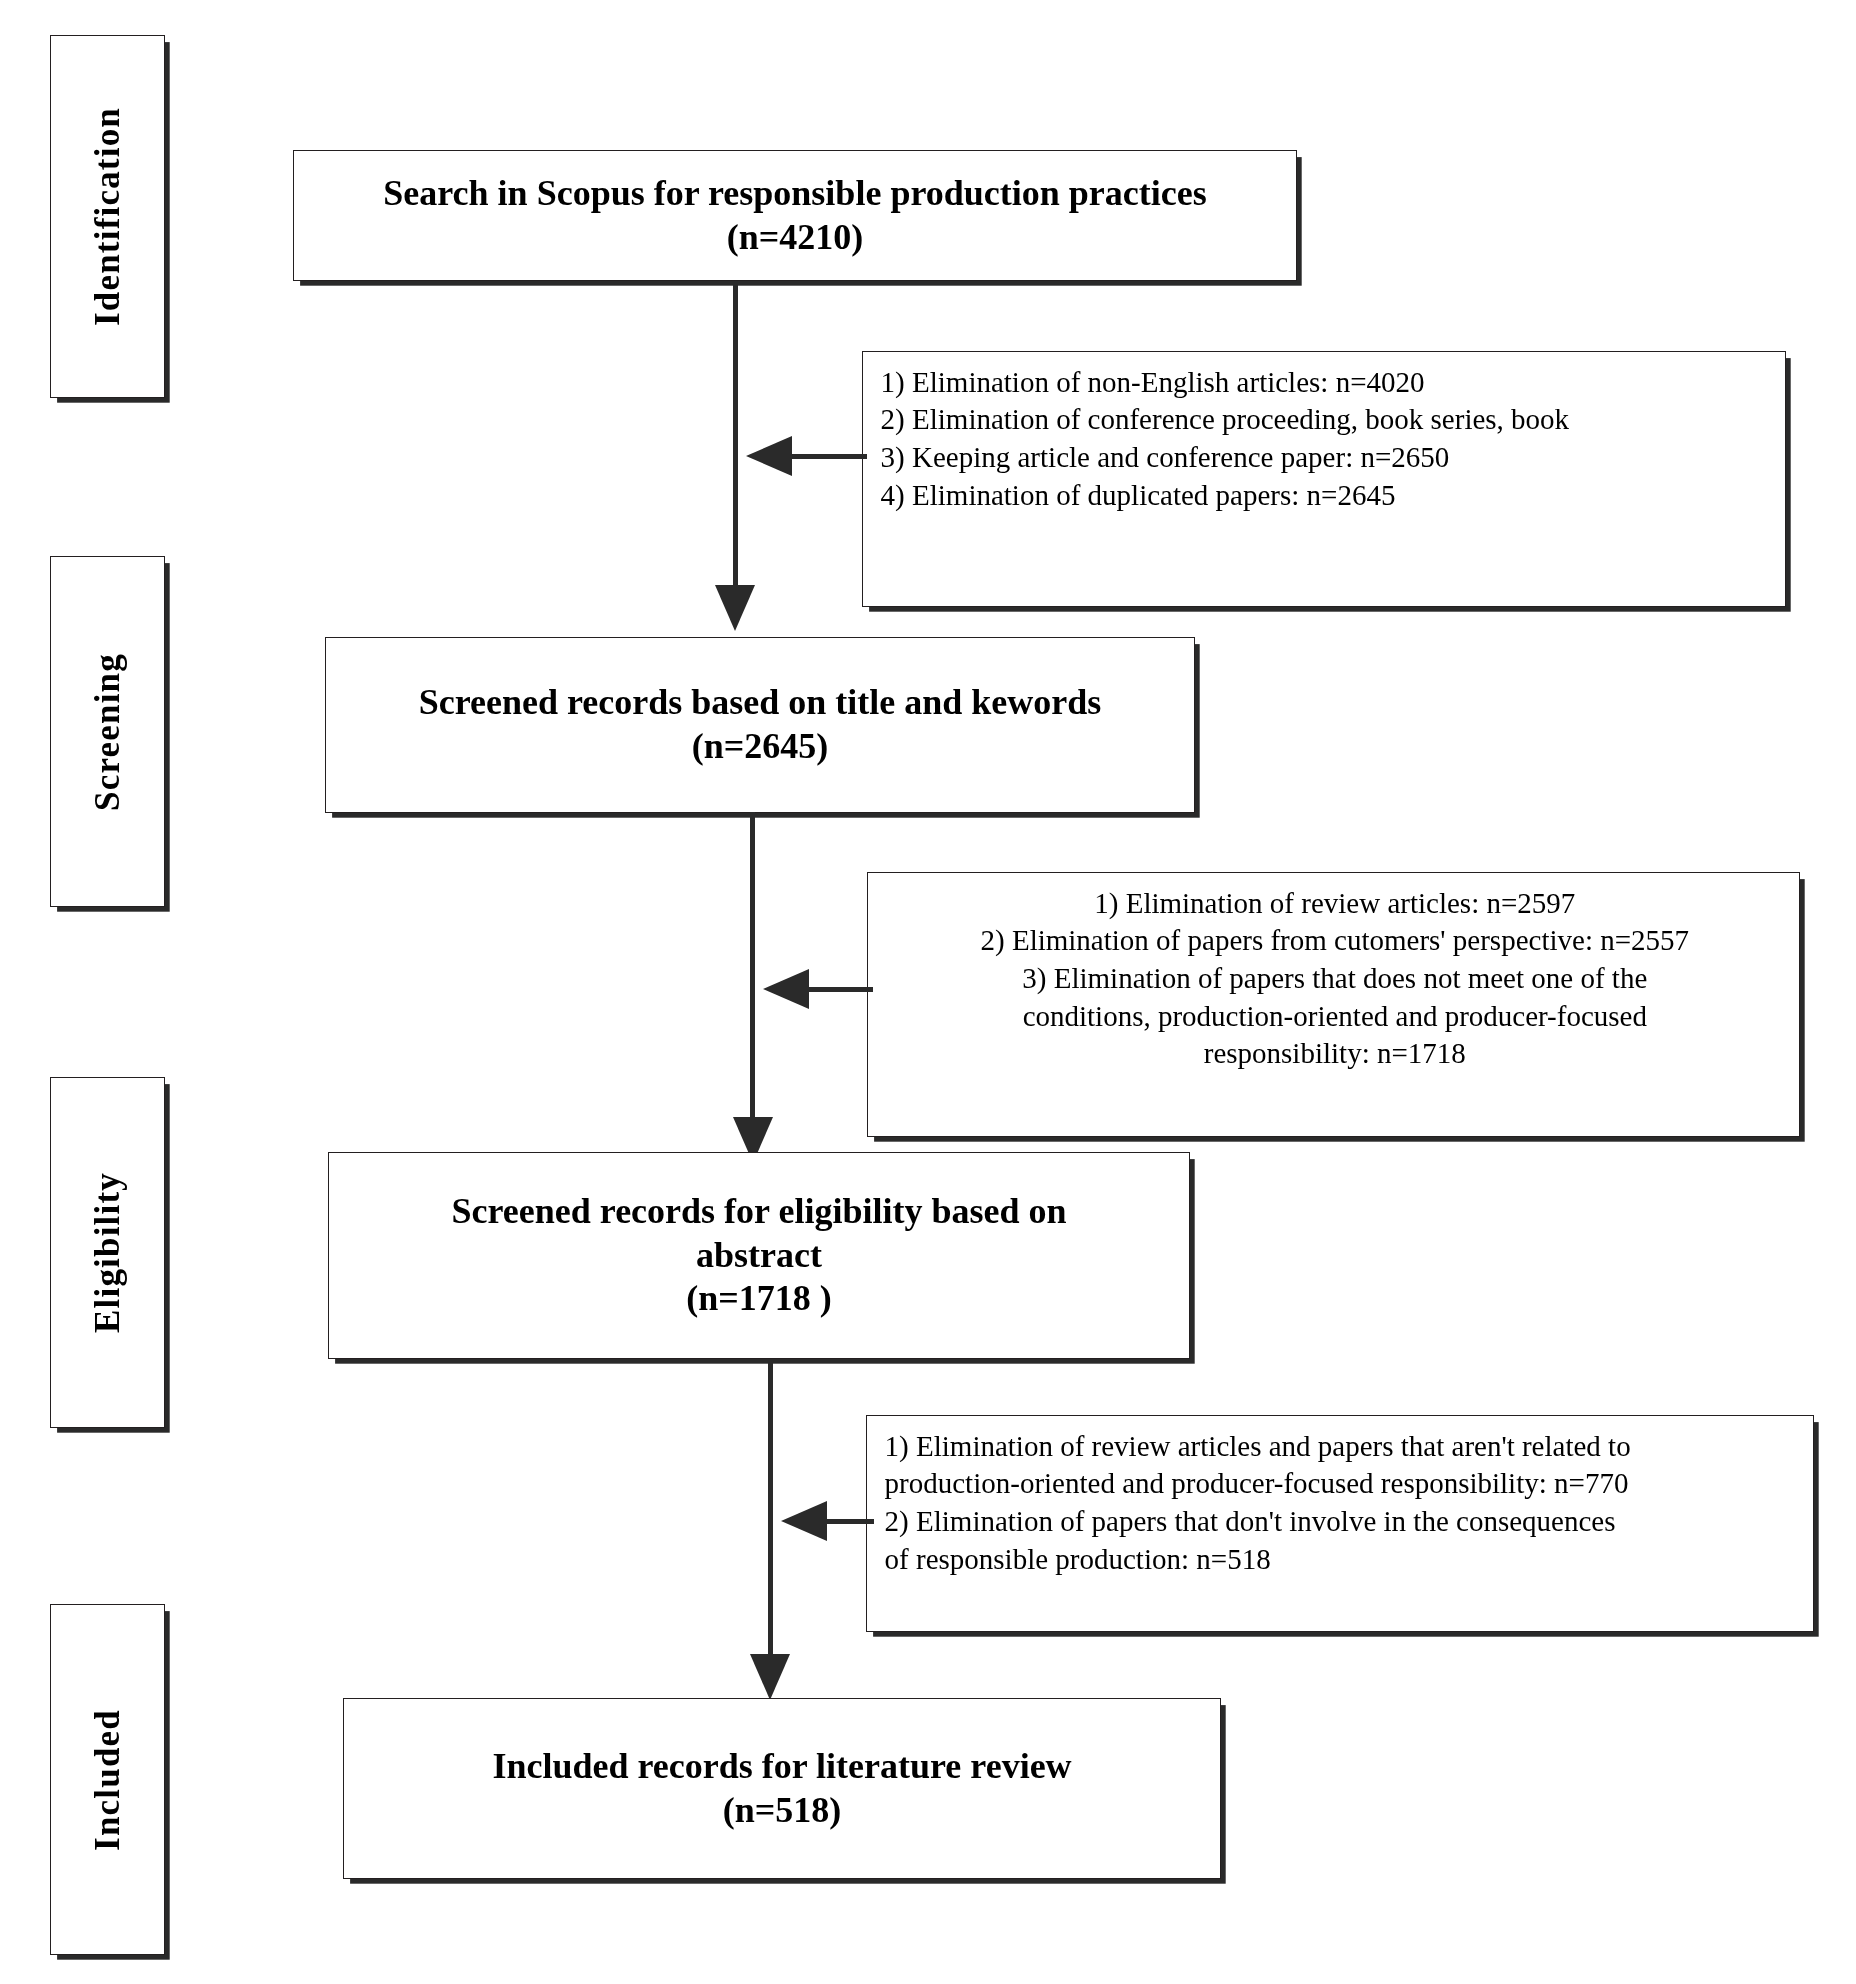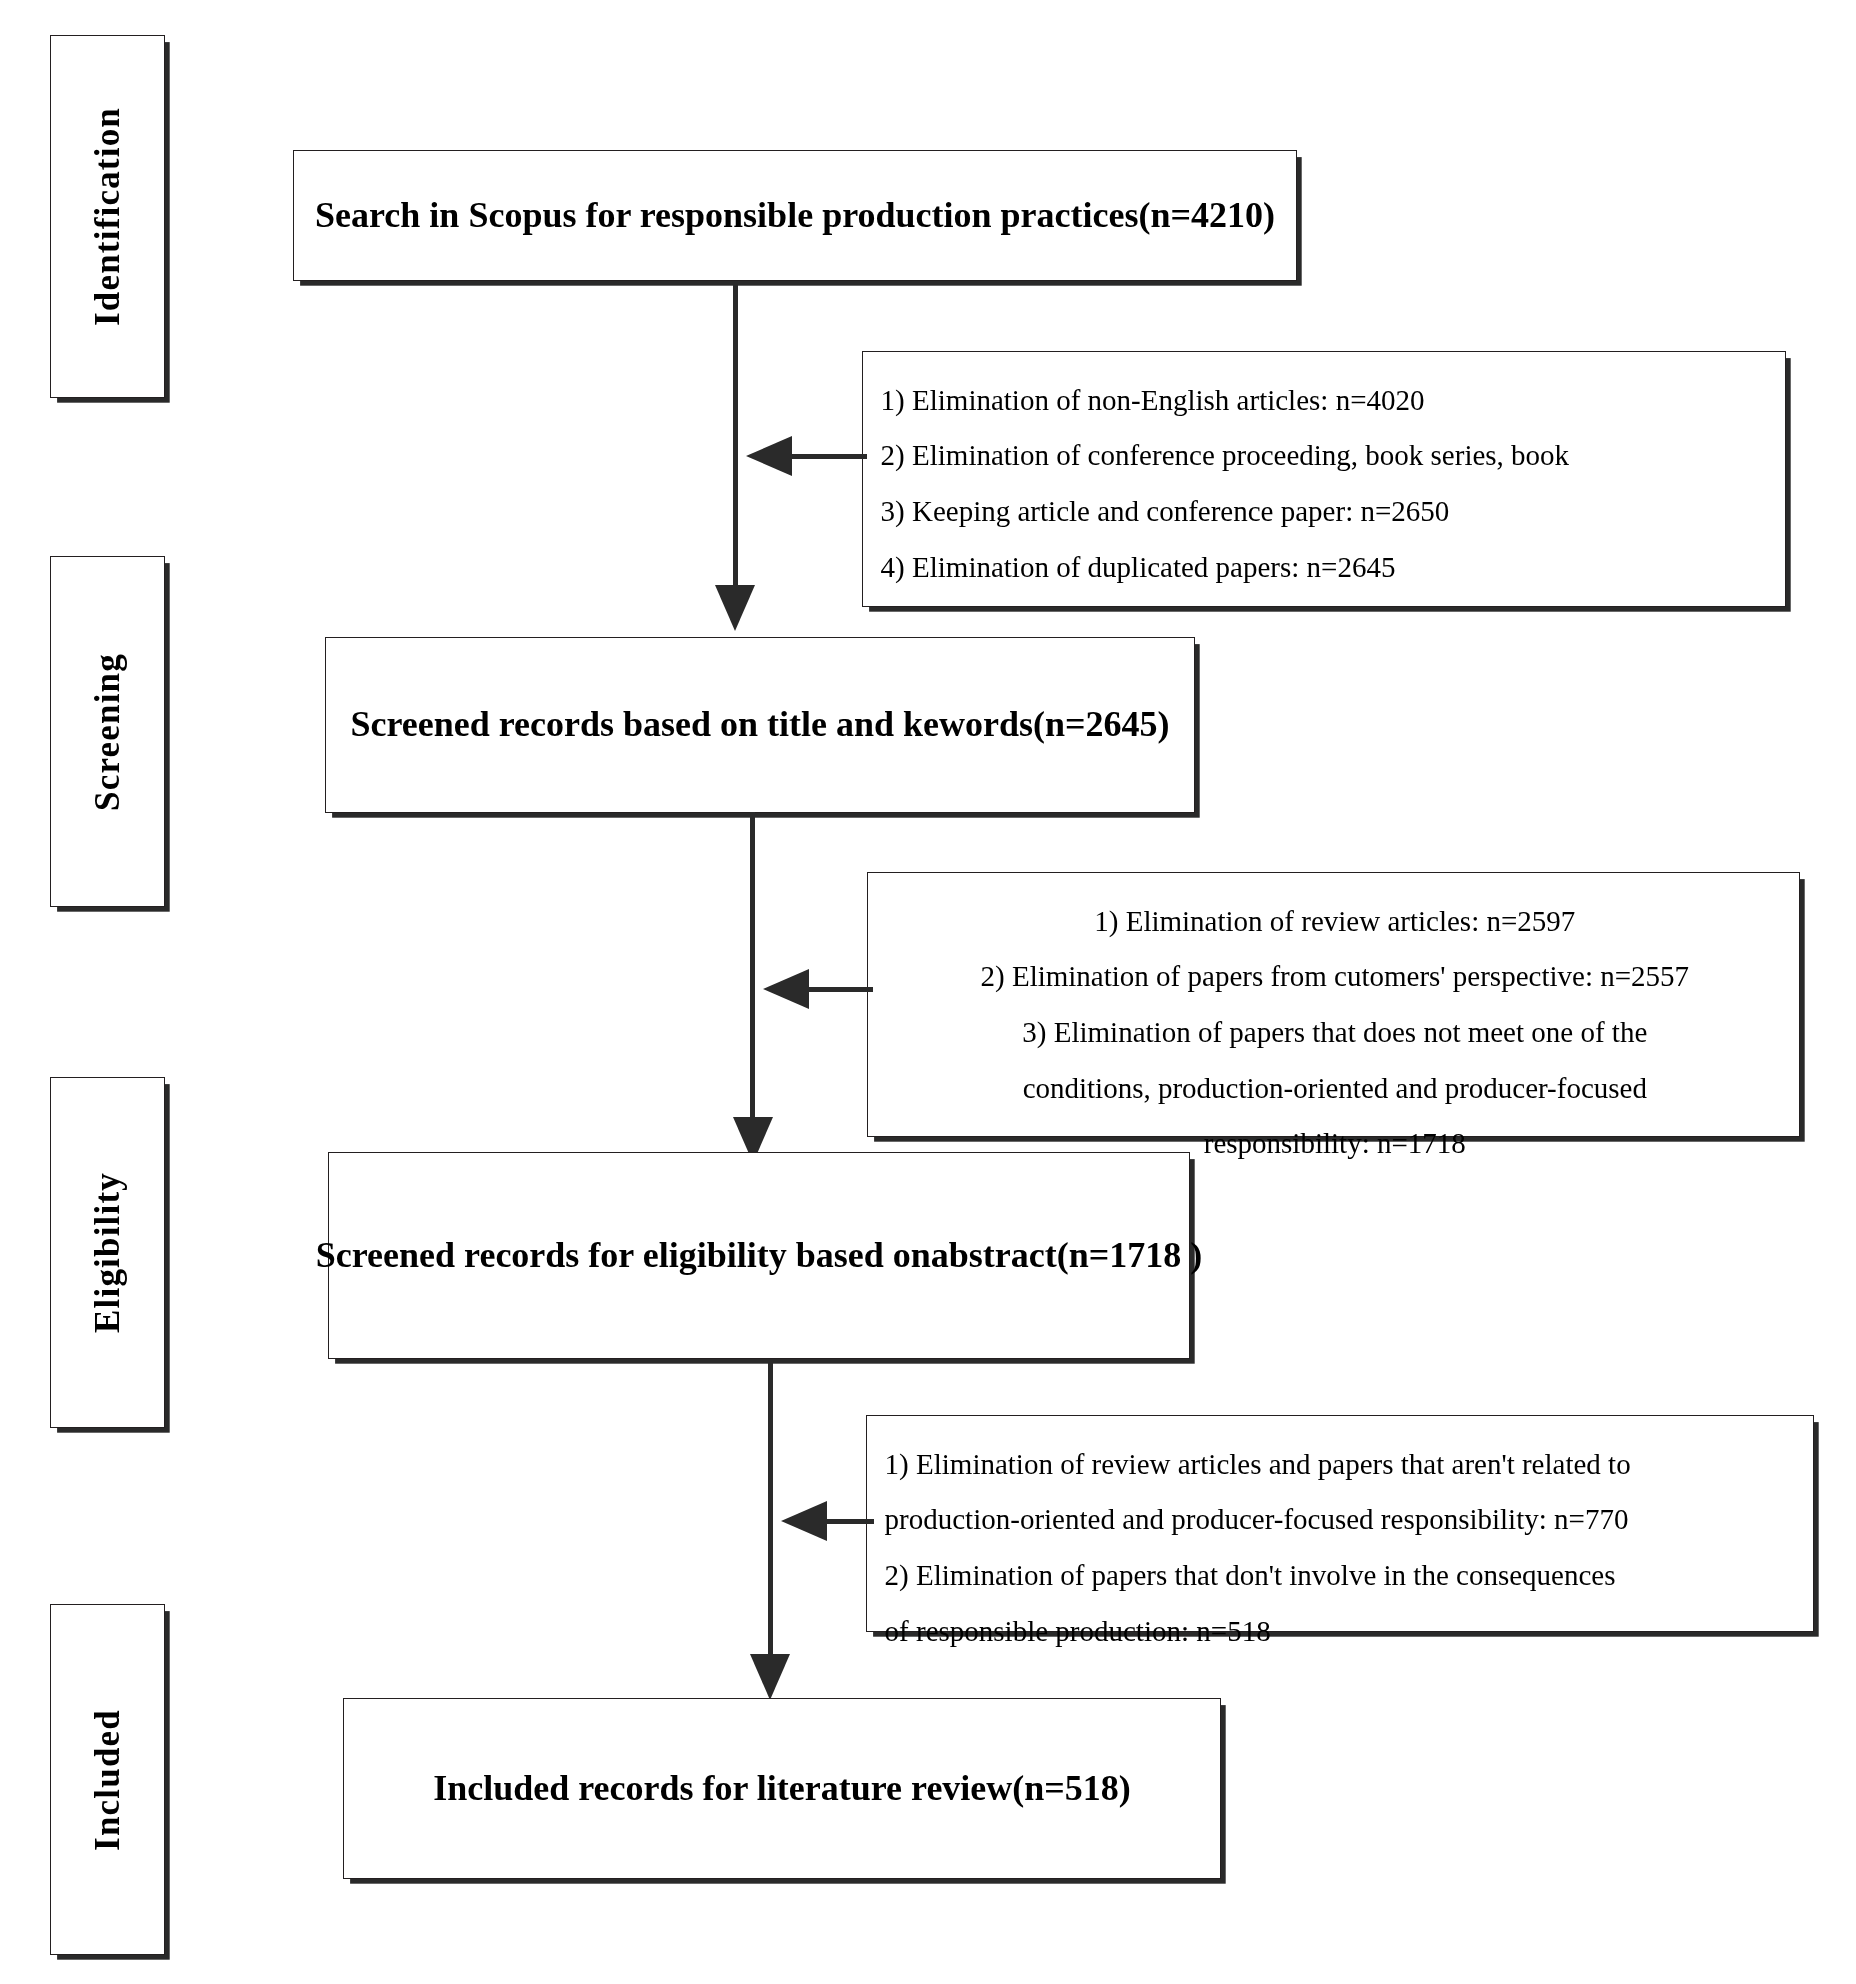--- a/index.html
+++ b/index.html
@@ -41,21 +41,21 @@
     font-size: 35px;
     letter-spacing: 1.2px;
     color: #000000;
     white-space: nowrap;
     line-height: 1;
   }
 
   
   .main-box {
     display: flex;
-    flex-direction: row;
+    flex-direction: column;
     align-items: center;
     justify-content: center;
     text-align: center;
     padding: 5.9px 15px;
   }
   .main-line {
     font-weight: bold;
     font-size: 36px;
     line-height: 1.22;
     color: #000000;
@@ -67,21 +67,20 @@
     padding: 11.7px 15px 10.5px 17.6px;
     display: flex;
     flex-direction: column;
     justify-content: flex-start;
   }
   .excl-line {
     font-size: 29px;
     line-height: 1.30;
     color: #000000;
     white-space: nowrap;
-    margin-top: 18px;
   }
 
   
   .vline {
     position: absolute;
     width: 5.3px;
     background: #2a2a2a;
   }
   .hline {
     position: absolute;

